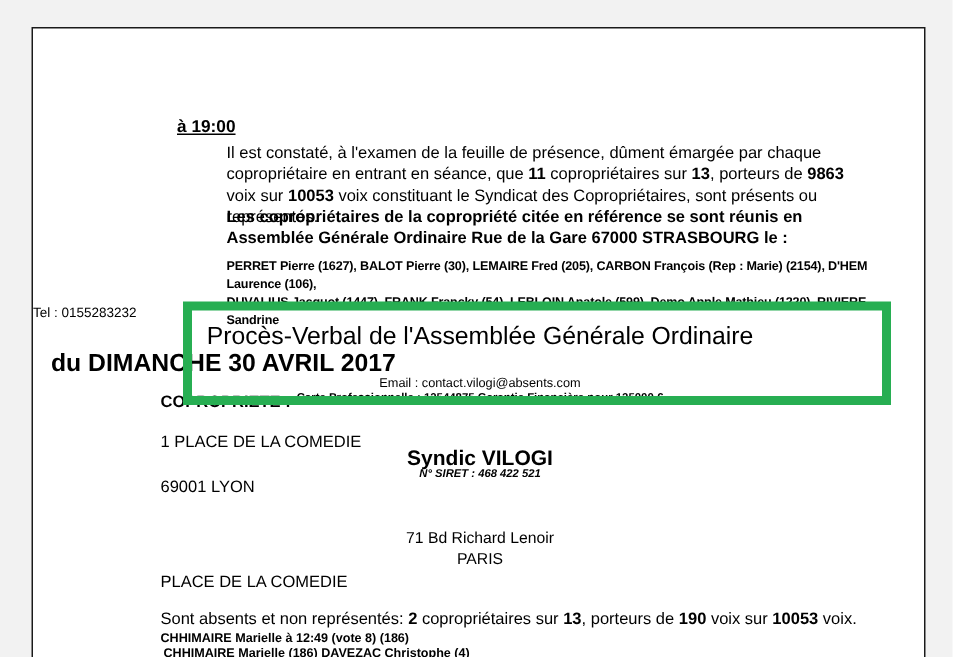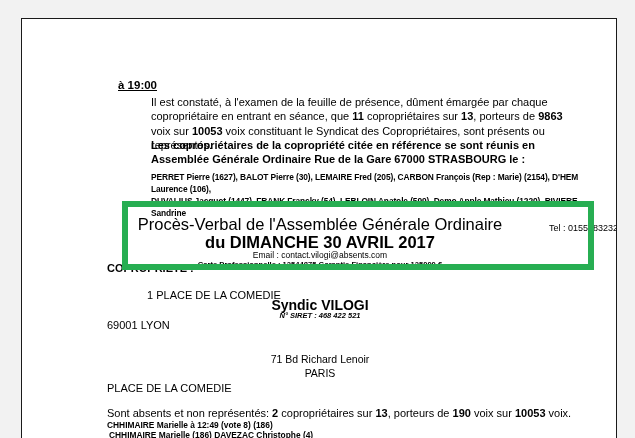--- a/index.html
+++ b/index.html
@@ -84,37 +84,36 @@
     font-weight: bold;
     line-height: 1.42;
     letter-spacing: -0.1px;
   }
 
   
   #tel {
     left: 0;
     top: 184px;
     width: 596px;
-    text-align: right;
+    text-align: left;
     font-size: 9px;
-    margin-top: 20px;
   }
   #pv-line1 {
     left: 0;
     top: 196px;
     width: 596px;
     text-align: center;
     font-size: 16.5px;
     font-weight: normal;
   }
   #pv-line2 {
-    left: 0;
+    left: 12px;
     top: 214px;
     width: 596px;
-    text-align: center;
+    text-align: left;
     font-size: 16.5px;
     font-weight: bold;
   }
   #email {
     left: 0;
     top: 232px;
     width: 596px;
     text-align: center;
     font-size: 8.5px;
   }
@@ -137,21 +136,20 @@
   #date-right {
     left: 363px;
     top: 255px;
     font-size: 12px;
     font-weight: bold;
   }
   #addr1 {
     left: 85px;
     top: 270px;
     font-size: 11px;
-    margin-left: 40px;
   }
   #syndic-name {
     left: 0;
     top: 278px;
     width: 596px;
     text-align: center;
     font-size: 14px;
     font-weight: bold;
   }
   #siret {

